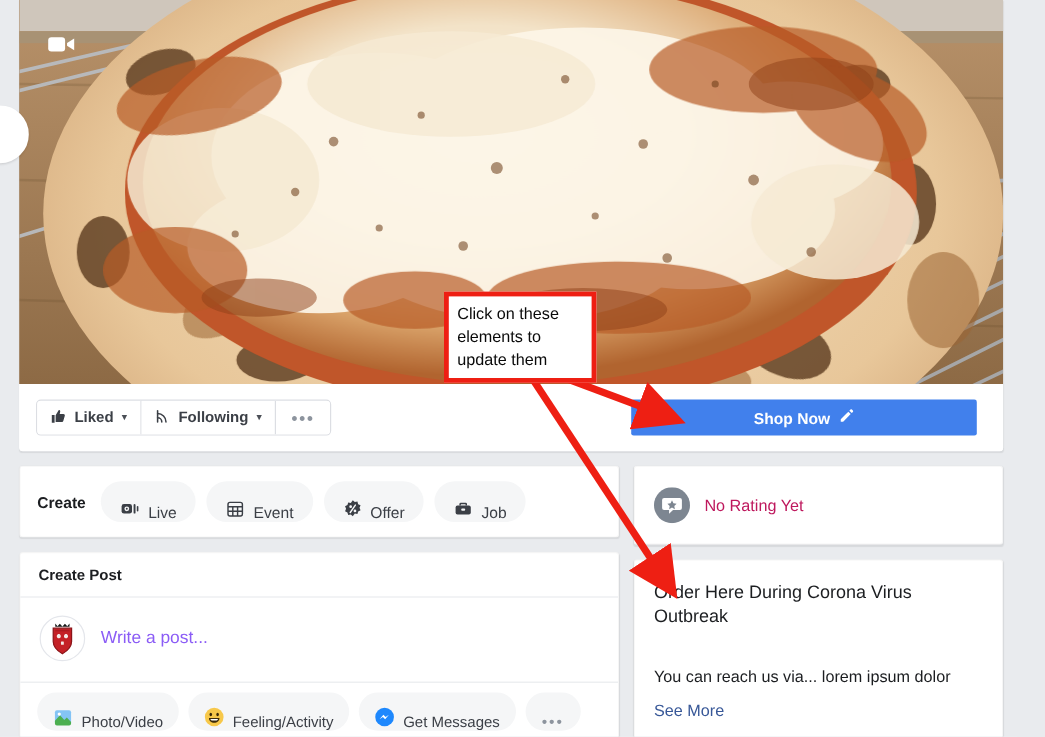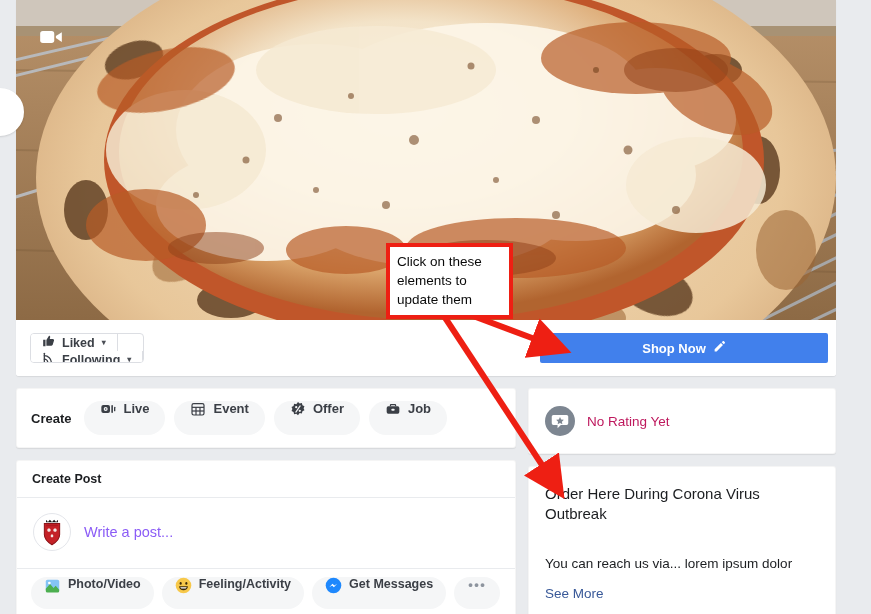--- a/index.html
+++ b/index.html
@@ -81,27 +81,26 @@
     position: relative;
     height: 56px;
     display: flex;
     align-items: center;
     padding: 0 14px;
     background: #fff;
   }
 
   .btn-group {
     display: flex;
-    align-items: flex-start;
+    align-items: center;
     border: 1px solid #dcdee3;
     border-radius: 4px;
     overflow: hidden;
     background: #fff;
     height: 30px;
-    flex-direction: column;
   }
 
   .fb-btn {
     display: flex;
     align-items: center;
     gap: 6px;
     padding: 0 11px;
     height: 28px;
     font-size: 12.5px;
     font-weight: bold;
@@ -123,21 +122,21 @@
   .fb-btn svg { flex: none; }
   .dots-btn {
     letter-spacing: 1.5px;
     color: #8d949e;
     font-size: 14px;
     padding: 0 13px;
   }
 
   .cta-btn {
     position: absolute;
-    right: 8px;
+    right: 22px;
     top: 13px;
     width: 288px;
     height: 30px;
     background: #4180ec;
     color: #fff;
     border: none;
     border-radius: 2px;
     font-size: 13px;
     font-weight: bold;
     display: flex;
@@ -175,28 +174,28 @@
     height: 60px;
   }
   .create-label {
     font-size: 13px;
     font-weight: bold;
     color: #1c1e21;
     margin-right: 4px;
   }
   .pill {
     display: flex;
-    align-items: flex-start;
+    align-items: flex-end;
     gap: 7px;
     height: 34px;
     padding: 0 16px;
     background: #f5f6f7;
     border-radius: 18px;
     font-size: 13px;
-    font-weight: bold;
+    font-weight: normal;
     color: #3b3f46;
     cursor: pointer;
     border: none;
     white-space: nowrap;
     font-family: "Liberation Sans", sans-serif;
   }
   .pill svg { flex: none; }
 
   
   .cp-header {
@@ -274,21 +273,21 @@
   
   .annot-layer {
     position: absolute;
     left: 0; top: 0;
     width: 871px; height: 614px;
     pointer-events: none;
     z-index: 40;
   }
   .callout {
     position: absolute;
-    left: 386px;
+    left: 370px;
     top: 243px;
     width: 127px;
     background: #ffffff;
     border: 4px solid #ee1f13;
     padding: 5px 7px 6px 7px;
     z-index: 42;
   }
   .callout-line {
     font-family: "Liberation Sans", sans-serif;
     font-size: 13.5px;

